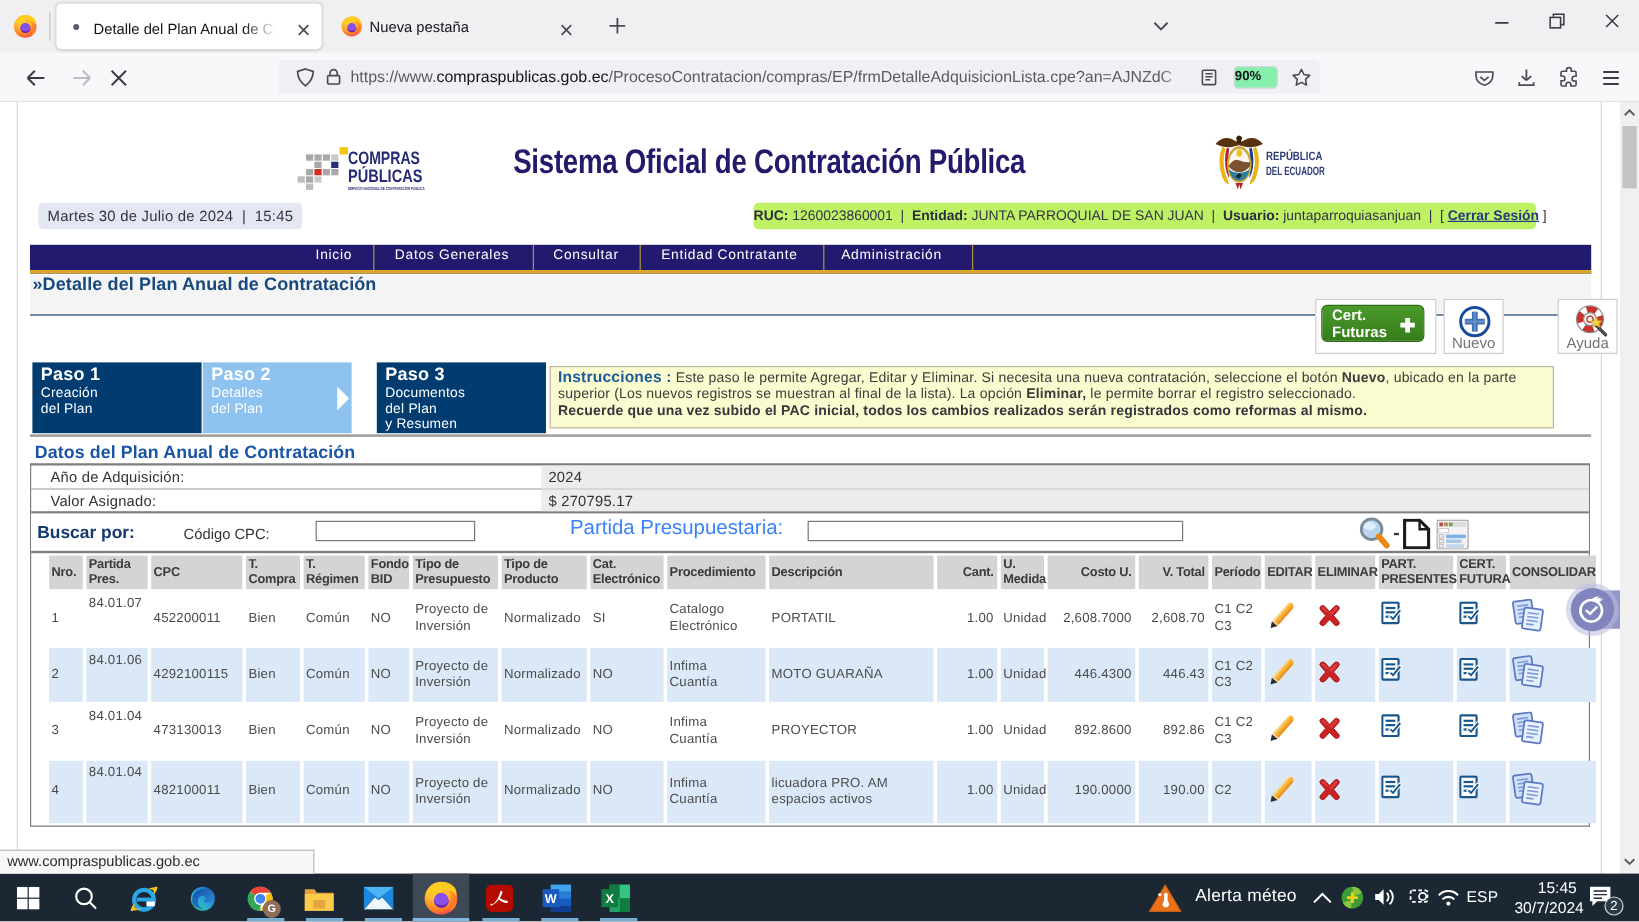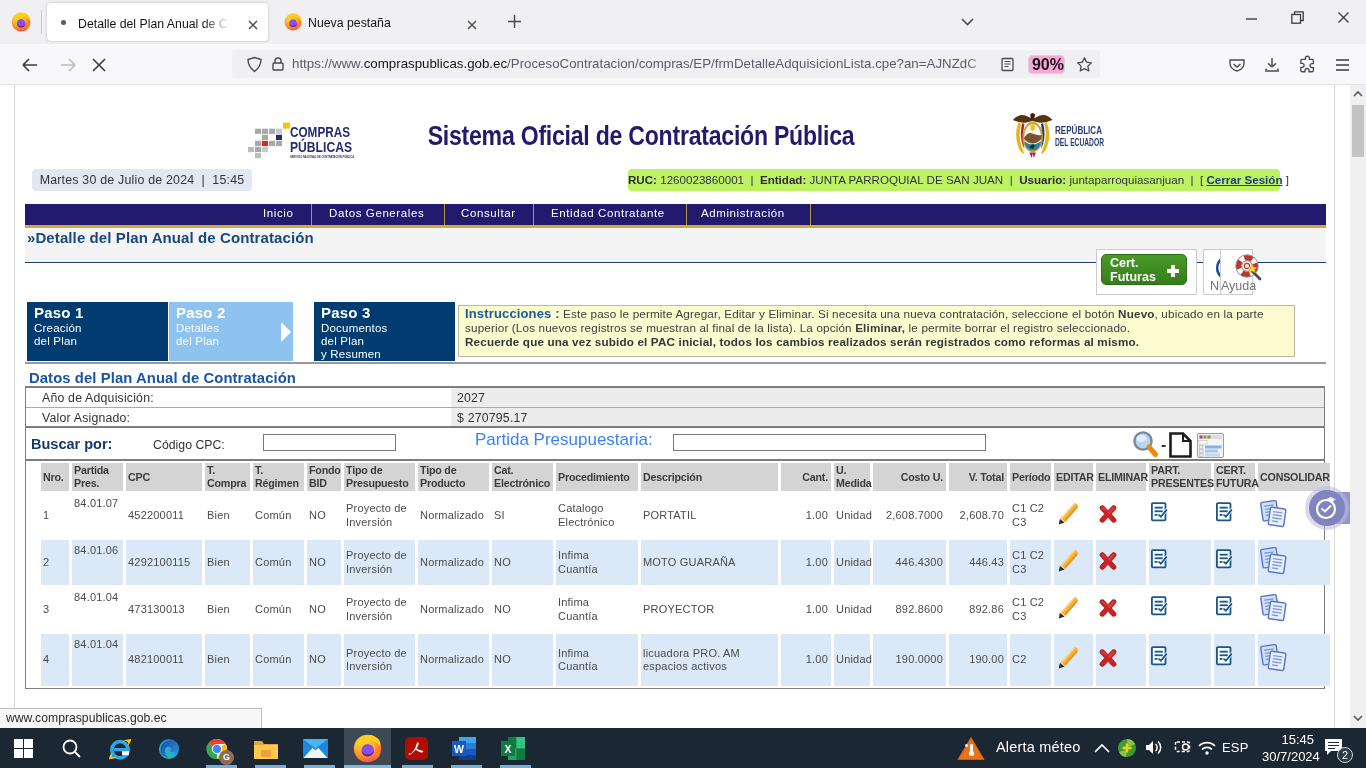--- a/index.html
+++ b/index.html
@@ -8,21 +8,21 @@
 #tabbar{position:absolute;left:0;top:0;width:1366px;height:44px;background:#f0eff2}
 #tab1{position:absolute;left:47px;top:3px;width:221px;height:38px;background:#fff;border-radius:4px;box-shadow:0 0 3px rgba(0,0,0,.22)}
 #tab1 .ttl{position:absolute;left:31px;top:14px;font-size:12.3px;color:#15141a;white-space:nowrap;width:165px;overflow:hidden}
 .fade{position:absolute;right:20px;top:2px;width:45px;height:32px;background:linear-gradient(to right,rgba(255,255,255,0),#fff 60%)}
 #tab2 .ttl{position:absolute;left:33px;top:13px;font-size:12.3px;color:#15141a;white-space:nowrap}
 .tabx{position:absolute;top:15px;width:14px;height:14px;color:#4a4a52;font-size:14px;line-height:14px;text-align:center}
 #navbar{position:absolute;left:0;top:44px;width:1366px;height:41px;background:#f8f7fa;border-bottom:1px solid #e3e2e6}
 #urlbar{position:absolute;left:232px;top:6px;width:868px;height:28px;background:#f0eff4;border-radius:4px}
 #urltxt{position:absolute;left:60px;top:6px;font-size:13.3px;color:#5b5b66;white-space:nowrap;width:735px;overflow:hidden}
 #urltxt b{color:#15141a;font-weight:normal}
-#zoompill{position:absolute;left:796px;top:4.5px;width:37px;height:19px;background:#f9a8d4;border:1px solid #d7d7db;border-radius:4px;font-size:16px;color:#15141a;text-align:right;line-height:17px;font-weight:bold}
+#zoompill{position:absolute;left:796px;top:4.5px;width:37px;height:19px;background:#86efac;border:1px solid #d7d7db;border-radius:4px;font-size:11px;color:#15141a;text-align:left;line-height:17px;font-weight:bold}
 
 #page{position:absolute;left:0;top:85px;width:1352px;height:643px;background:#fff;overflow:hidden}
 #wrapbord{position:absolute;left:14px;top:0;width:1321px;height:643px;border-left:1px solid #d9d9d9;border-right:1px solid #d9d9d9}
 #sitetitle{position:absolute;left:641px;top:34px;transform:translateX(-50%) scaleX(0.81);white-space:nowrap;font-size:28.5px;font-weight:bold;color:#221a6a;letter-spacing:-0.3px}
 #datebox{position:absolute;left:32px;top:84px;width:220px;height:22px;background:#e2e7f1;border-radius:4px;font-size:12.4px;color:#333344;line-height:22px;text-align:center;letter-spacing:0.2px}
 #rucbox{position:absolute;left:628px;top:84px;width:652px;height:22px;background:#bef264;border-radius:4px;font-size:11.6px;color:#333344;line-height:22px;text-align:right;padding-right:7px;white-space:nowrap}
 #rucbox b{color:#2c2c3c}
 #rucbox a{color:#223b7d;font-weight:bold;text-decoration:underline}
 #menubar{position:absolute;left:25px;top:119px;width:1301px;height:24px;background:#211a6e;border-bottom:3px solid #d9a72b;color:#fff;font-size:12px}
 #menubar span{position:absolute;top:2.5px;letter-spacing:0.6px;font-size:11.5px}
@@ -279,21 +279,21 @@
   </div>
 </div>
 <div class="btnbox" style="left:1203px;top:164px;width:50px;height:46px">
   <svg class="abs" style="left:11px;top:4px" width="28" height="28" viewBox="0 0 32 32">
         <circle cx="16" cy="16" r="13.5" fill="#fff" stroke="#1a4a9e" stroke-width="2.8"></circle>
         <path d="M16,6.5 V25.5 M6.5,16 H25.5" stroke="#3f6fb5" stroke-width="5.5"></path>
         <path d="M16,6.5 V25.5 M6.5,16 H25.5" stroke="#678fc7" stroke-width="2.2"></path>
       </svg>
   <div class="btnlbl">Nuevo</div>
 </div>
-<div class="btnbox" style="left:1220px;top:164px;width:33px;height:46px">
+<div class="btnbox" style="left:1298px;top:164px;width:50px;height:46px">
   <svg class="abs" style="left:12px;top:3px" width="30" height="30" viewBox="0 0 30 30">
     <circle cx="14" cy="13" r="11.3" fill="#fff"></circle>
     <circle cx="14" cy="13" r="8.3" fill="none" stroke="#c5332a" stroke-width="5.6" stroke-dasharray="8.2 4.85" stroke-dashoffset="3"></circle>
     <circle cx="14" cy="13" r="11.2" fill="none" stroke="#8a8a8a" stroke-width="1"></circle>
     <circle cx="14" cy="13" r="5.4" fill="#f3efe9" stroke="#8a8a8a" stroke-width="1"></circle>
     <circle cx="14" cy="13" r="2.6" fill="none" stroke="#c0392b" stroke-width="1.1"></circle>
     <path d="M19,18 L27,26" stroke="#4a4a4a" stroke-width="2.8" stroke-linecap="round"></path>
     <path d="M19.2,11.4 l1.5,2.8 3.1,0.3 -2.2,2.1 0.6,3.1 -3,-1.6 -2.8,1.6 0.5,-3.1 -2.2,-2.1 3.1,-0.3 Z" fill="#f7ce3e" stroke="#cfa22e" stroke-width="0.6"></path>
   </svg>
 
@@ -314,21 +314,21 @@
 <div class="paso" style="left:314px;width:141px">
       <div class="p">Paso 3</div>
       <div class="s">Documentos<br>del Plan<br>y Resumen</div>
     </div>
 <div id="instr"><span class="tt">Instrucciones :</span> Este paso le permite Agregar, Editar y Eliminar. Si necesita una nueva contratación, seleccione el botón <b>Nuevo</b>, ubicado en la parte<br>superior (Los nuevos registros se muestran al final de la lista). La opción <b>Eliminar,</b> le permite borrar el registro seleccionado.<br><span class="dk">Recuerde que una vez subido el PAC inicial, todos los cambios realizados serán registrados como reformas al mismo.</span></div>
 <div id="rule1"></div>
 <div id="datostitle">Datos del Plan Anual de Contratación</div>
 <div id="mainbox">
   <div class="drow">
         <span class="lab">Año de Adquisición:</span>
-        <span class="val">2027</span>
+        <span class="val">2024</span>
       </div>
   <div class="drow" style="border-bottom:2px solid #7e7e7e">
         <span class="lab">Valor Asignado:</span>
         <span class="val">$ 270795.17</span>
       </div>
   <div id="buscar">
     <span class="abs" style="left:5px;top:8px;font-size:14.5px;font-weight:bold;color:#14396f">Buscar por:</span>
     <span class="abs" style="left:127px;top:10px;font-size:12.3px;color:#333">Código CPC:</span>
     <input class="abs" style="left: 237px; top: 6px; width: 133px; height: 17px; border: 1px solid rgb(119, 119, 119); background: rgb(255, 255, 255);">
     <span class="abs" style="left:449px;top:2px;font-size:17px;color:#3b82f6">Partida Presupuestaria:</span>

